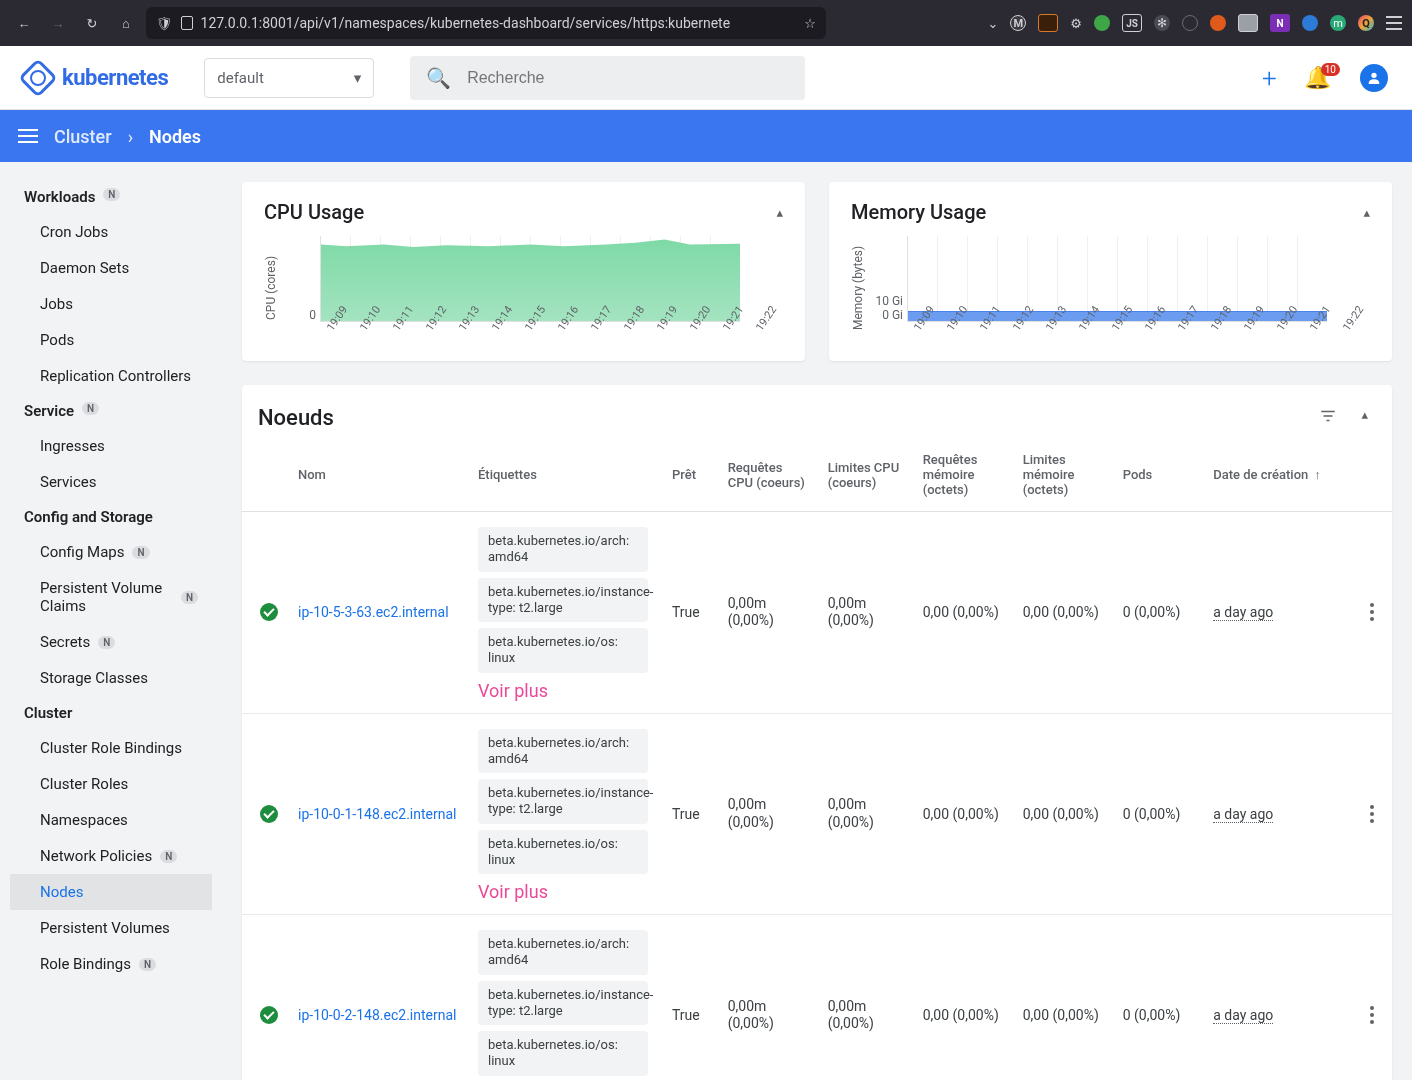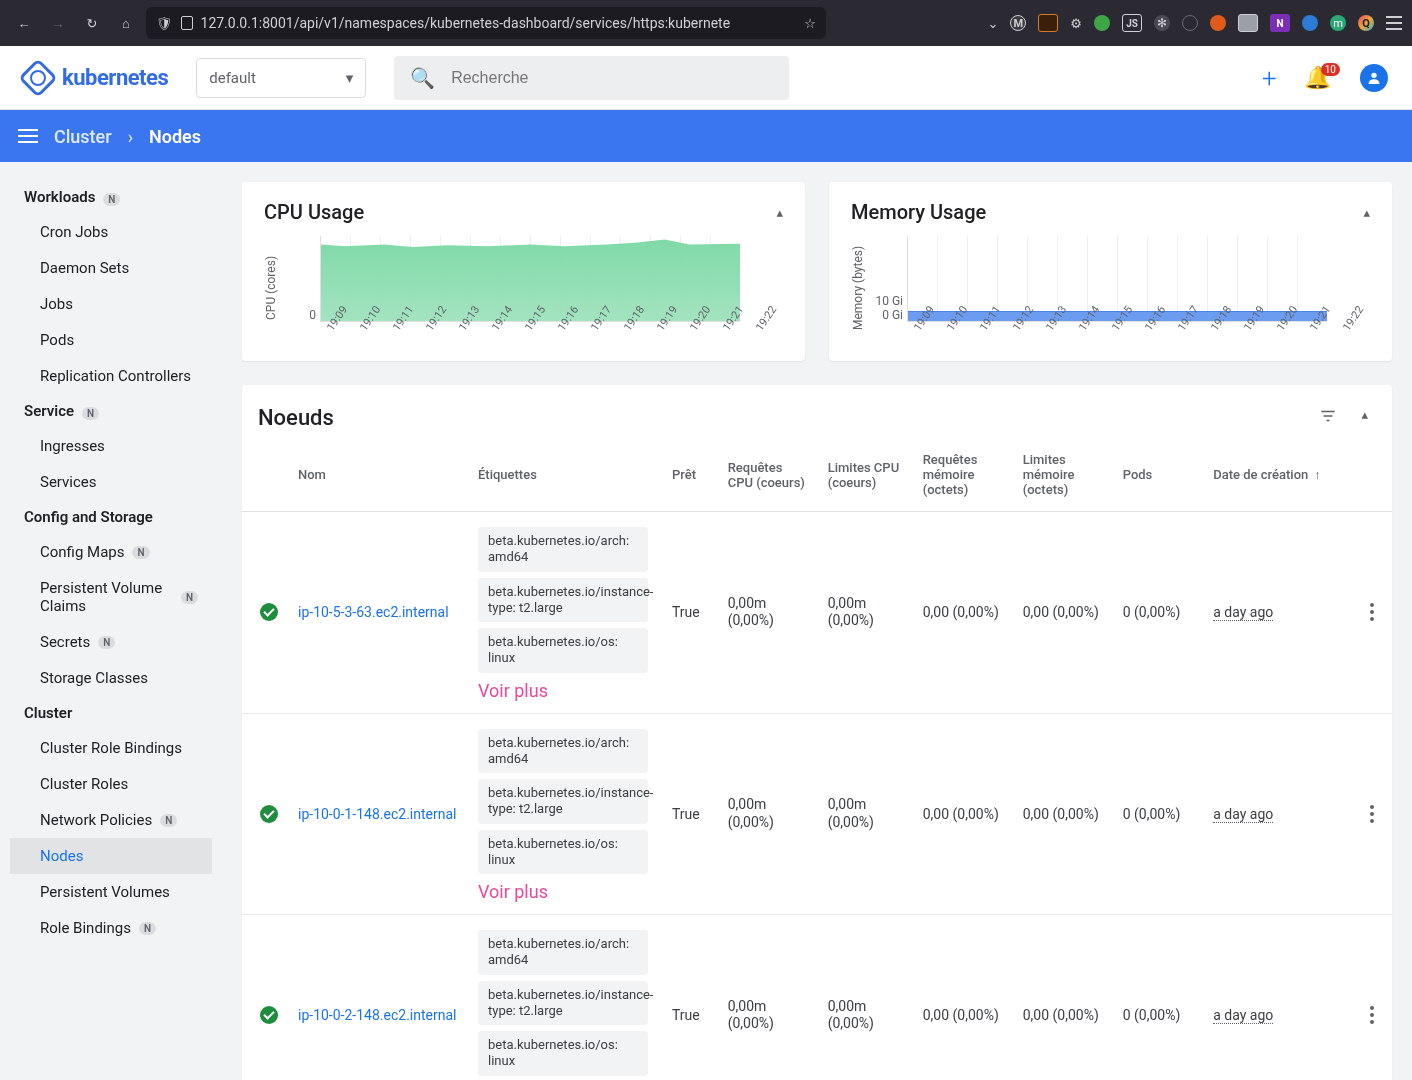--- a/index.html
+++ b/index.html
@@ -9,21 +9,21 @@
   .browser-chrome { background: #2b2a33; height: 46px; display: flex; align-items: center; padding: 0 10px; gap: 6px; }
   .chrome-btn { width: 28px; height: 28px; display: flex; align-items: center; justify-content: center; color: #cfcfd4; border-radius: 4px; }
   .chrome-btn.disabled { color: #6a6a70; }
   .url-wrap { flex: 1; display: flex; align-items: center; background: #1c1b22; border-radius: 6px; height: 32px; padding: 0 10px; gap: 8px; color: #cfcfd4; max-width: 680px; }
   .url-text { white-space: nowrap; overflow: hidden; text-overflow: clip; font-size: 14px; }
   .chrome-icons { display: flex; align-items: center; gap: 12px; margin-left: auto; }
   .ci-box { width: 20px; height: 18px; border: 1.5px solid #cfcfd4; border-radius: 3px; }
   .ci-dot { width: 16px; height: 16px; border-radius: 50%; }
 
   
-  .topbar { height: 64px; background: #fff; display: flex; align-items: center; padding: 0 24px; gap: 28px; border-bottom: 1px solid #e0e0e0; }
+  .topbar { height: 64px; background: #fff; display: flex; align-items: center; padding: 0 24px; gap: 36px; border-bottom: 1px solid #e0e0e0; }
   .logo { display: flex; align-items: center; gap: 10px; color: #326ce5; font-weight: 700; font-size: 22px; letter-spacing: -0.5px; }
   .logo-wheel { width: 28px; height: 28px; border: 3px solid #326ce5; border-radius: 6px; transform: rotate(45deg); position: relative; }
   .logo-wheel::after { content:""; position:absolute; inset:3px; border:2px solid #326ce5; border-radius:50%; transform: rotate(-45deg); }
   .ns-select { width: 170px; height: 40px; border: 1px solid #dadce0; border-radius: 4px; display: flex; align-items: center; padding: 0 12px; color: #5f6368; font-size: 15px; justify-content: space-between; }
   .search { flex: 0 1 395px; height: 44px; background: #edeef0; border-radius: 4px; display: flex; align-items: center; padding: 0 16px; gap: 16px; color: #5f6368; }
   .search input { border: none; background: transparent; font-size: 16px; color: #5f6368; flex:1; outline:none; }
   .top-actions { margin-left: auto; display: flex; align-items: center; gap: 28px; }
   .plus { color: #1a73e8; font-size: 26px; font-weight: 300; }
   .bell-wrap { position: relative; color: #1a73e8; }
   .bell-badge { position: absolute; top: -2px; right: -8px; background: #d93025; color: #fff; font-size: 10px; border-radius: 8px; padding: 1px 4px; }
@@ -32,21 +32,21 @@
   
   .bluebar { background: #3a76f0; color: #fff; height: 52px; display: flex; align-items: center; padding: 0 18px; gap: 16px; font-size: 18px; }
   .bluebar .bc1 { opacity: 0.85; font-weight: 500; }
   .bluebar .bc2 { font-weight: 600; }
   .hamb { display: flex; flex-direction: column; gap: 4px; width: 20px; }
   .hamb span { height: 2px; background: #fff; }
 
   
   .layout { display: flex; min-height: calc(1080px - 46px - 64px - 52px); }
   .sidebar { width: 260px; background: #f1f3f4; padding: 18px 0 40px 0; font-size: 15px; }
-  .sb-head { padding: 8px 24px; font-weight: 600; color: #202124; display:flex; align-items:flex-end; gap:8px; }
+  .sb-head { padding: 8px 24px; font-weight: 600; color: #202124; display:flex; align-items:flex-start; gap:8px; }
   .sb-item { padding: 9px 24px 9px 40px; color: #202124; display:flex; align-items:center; gap:8px; cursor:pointer; }
   .sb-item.active { background: #e1e3e5; color: #1a73e8; border-radius: 0; margin: 0 10px; padding-left: 30px; }
   .sb-badge { background: #dadce0; color: #5f6368; font-size: 10px; border-radius: 9px; padding: 1px 5px; font-weight:600; }
 
   .main { flex: 1; background: #f1f3f4; padding: 20px; display: flex; flex-direction: column; gap: 24px; }
 
   .cards-row { display: flex; gap: 24px; }
   .card { background: #fff; border-radius: 4px; box-shadow: 0 1px 2px rgba(0,0,0,0.08); flex: 1; }
   .card-head { display:flex; justify-content:space-between; align-items:center; padding: 18px 22px 0 22px; }
   .card-title { font-size: 20px; font-weight: 500; color: #202124; }
@@ -206,20 +206,23 @@
         </div>
         <div class="sb-item">
           <span>Storage Classes</span>
         </div>
         <div class="sb-head">Cluster</div>
         <div class="sb-item">
           <span>Cluster Role Bindings</span>
         </div>
         <div class="sb-item">
           <span>Cluster Roles</span>
+        </div>
+        <div class="sb-item">
+          <span>Namespaces</span>
         </div>
         <div class="sb-item">
           <span>Network Policies</span> 
           <span class="sb-badge">N</span>
         </div>
         <div class="sb-item active">
           <span>Nodes</span>
         </div>
         <div class="sb-item">
           <span>Persistent Volumes</span>

